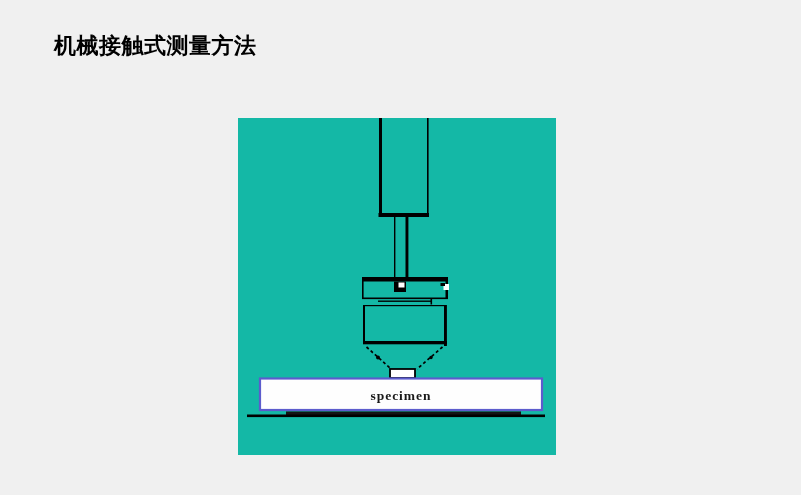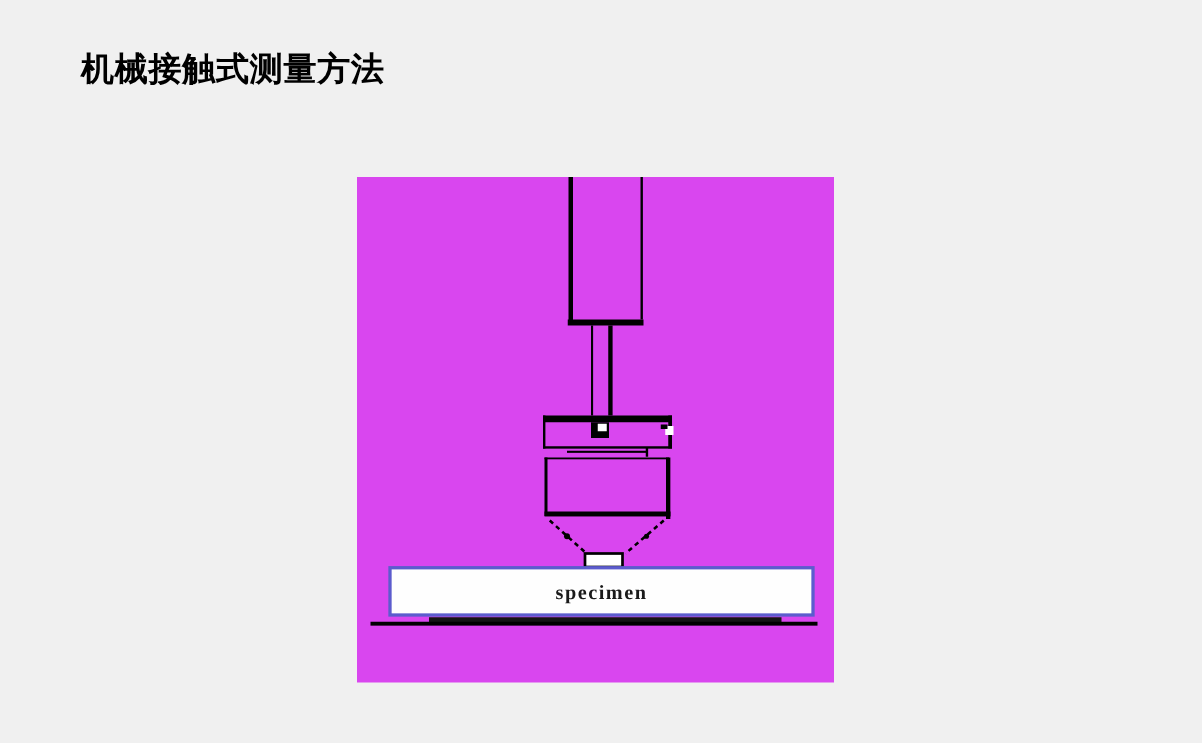--- a/index.html
+++ b/index.html
@@ -22,21 +22,21 @@
     font-weight: bold;
     color: #000;
     letter-spacing: 0.5px;
     font-family: "Liberation Serif", "DejaVu Serif", serif;
     white-space: nowrap;
   }
   .diagram-panel {
     position: absolute;
     left: 238px; top: 118px;
     width: 318px; height: 337px;
-    background: #d946ef;
+    background: #14b8a6;
   }
   .diagram-panel svg { display: block; width: 318px; height: 337px; }
   .specimen-text {
     font-family: "Liberation Serif", "DejaVu Serif", serif;
     font-weight: bold;
     font-size: 13.5px;
     letter-spacing: 1px;
     fill: #1a1a1a;
   }
 </style>

